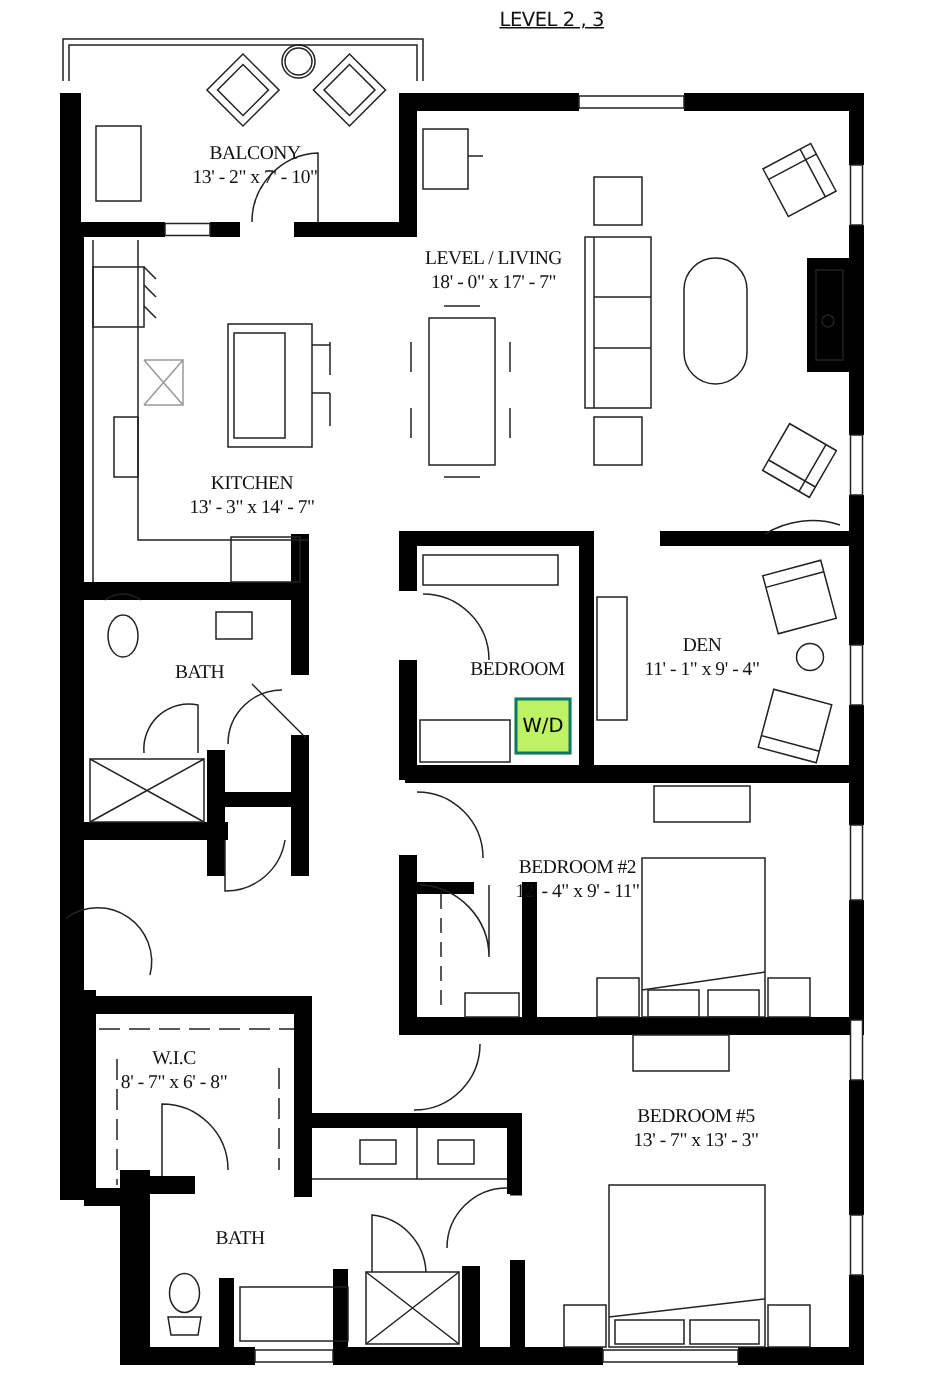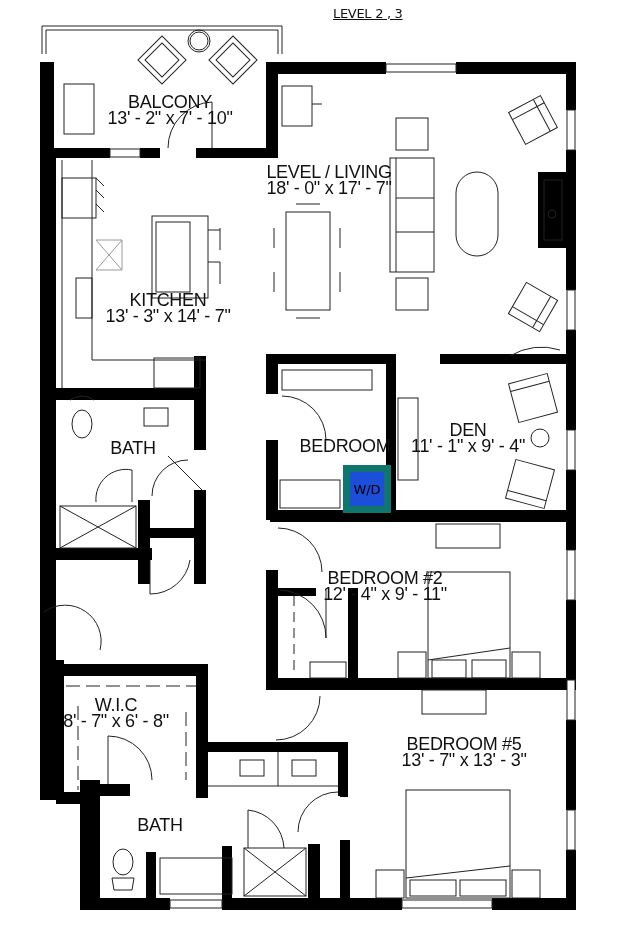--- a/index.html
+++ b/index.html
@@ -1,21 +1,21 @@
 <!DOCTYPE html>
 <html><head>
 <meta charset="utf-8">
 <style>
   html, body { margin:0; padding:0; background:#ffffff; }
   body { width:619px; height:927px; position:relative; overflow:hidden; font-family:"DejaVu Sans Condensed","DejaVu Sans", sans-serif; }
   #plan { position:absolute; left:0; top:0; }
-  .lbl { position:absolute; text-align:center; color:#111; font-family:Liberation Sans, sans-serif; font-size:18px; line-height:16px; transform:translateX(-50%); white-space:nowrap; letter-spacing:-0.3px; }
+  .lbl { position:absolute; text-align:center; color:#111; font-family:Liberation Serif, serif; font-size:13px; line-height:16px; transform:translateX(-50%); white-space:nowrap; letter-spacing:-0.3px; }
   .lbl span { display:block; }
   .level { position:absolute; left:333px; top:6px; font-size:13px; color:#111; font-family:"DejaVu Sans", sans-serif; letter-spacing:-0.3px;text-decoration:underline; }
-  .wd { position:absolute; left:343px; top:465px; width:34px; height:34px; border:7px solid #0f766e; font-size:13px; display:flex; align-items:center; justify-content:center; background:#1d4ed8; font-family:"DejaVu Sans", sans-serif; }
+  .wd { position:absolute; left:343px; top:465px; width:34px; height:34px; border:2px solid #0f766e; font-size:13px; display:flex; align-items:center; justify-content:center; background:#bef264; font-family:"DejaVu Sans", sans-serif; }
 </style>
 </head>
 <body>
 
 <svg id="plan" width="619" height="927" viewBox="0 0 619 927" xmlns="http://www.w3.org/2000/svg">
   <g fill="none" stroke="#222" stroke-width="1">
 
     <path d="M42 54 V26 H282 V54"></path>
     <path d="M46 54 V30 H278 V54"></path>
   </g>
@@ -227,21 +227,21 @@
 <div class="level">LEVEL 2 , 3</div>
 
 <div class="lbl" style="left:170px; top:94px;">
   <span>BALCONY</span>
   <span>13' - 2" x 7' - 10"</span>
 </div>
 <div class="lbl" style="left:329px; top:164px;">
   <span>LEVEL / LIVING</span>
   <span>18' - 0" x 17' - 7"</span>
 </div>
-<div class="lbl" style="left:168px; top:292px;">
+<div class="lbl" style="left:168px; top:314px;">
   <span>KITCHEN</span>
   <span>13' - 3" x 14' - 7"</span>
 </div>
 <div class="lbl" style="left:133px; top:440px;">
   <span>BATH</span>
 </div>
 <div class="lbl" style="left:345px; top:438px;">
   <span>BEDROOM</span>
 </div>
 <div class="wd">W/D</div>

